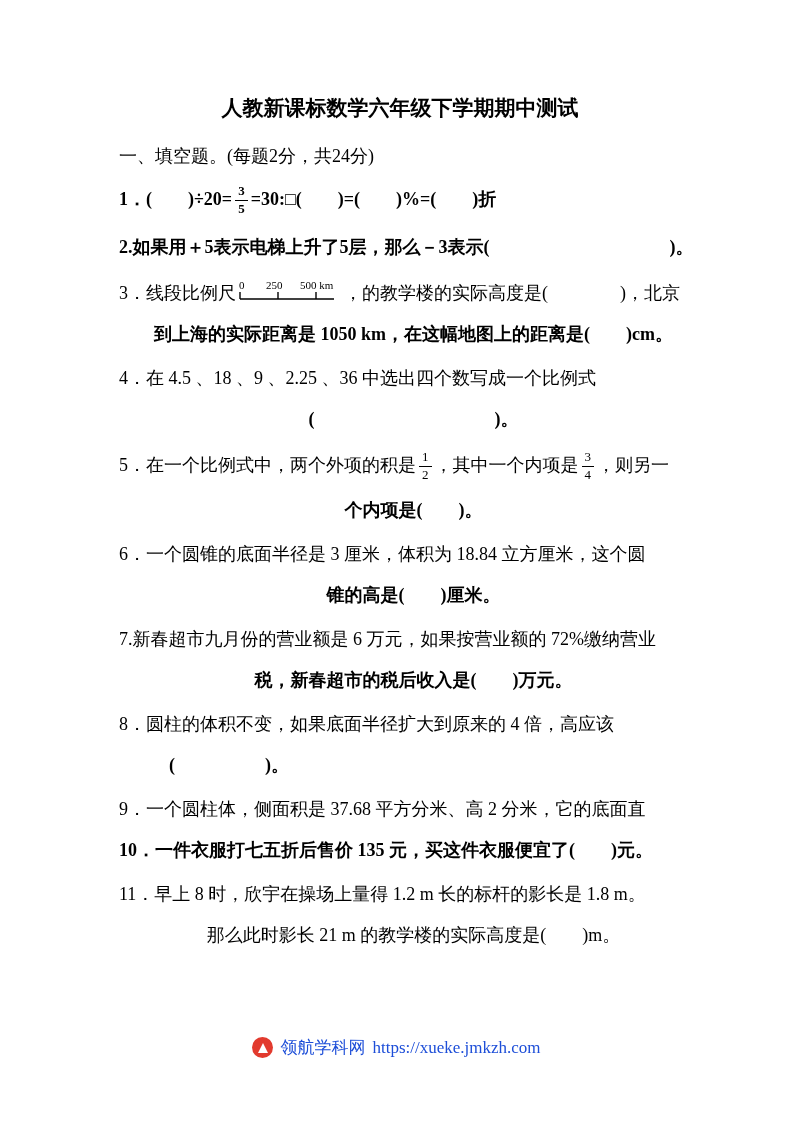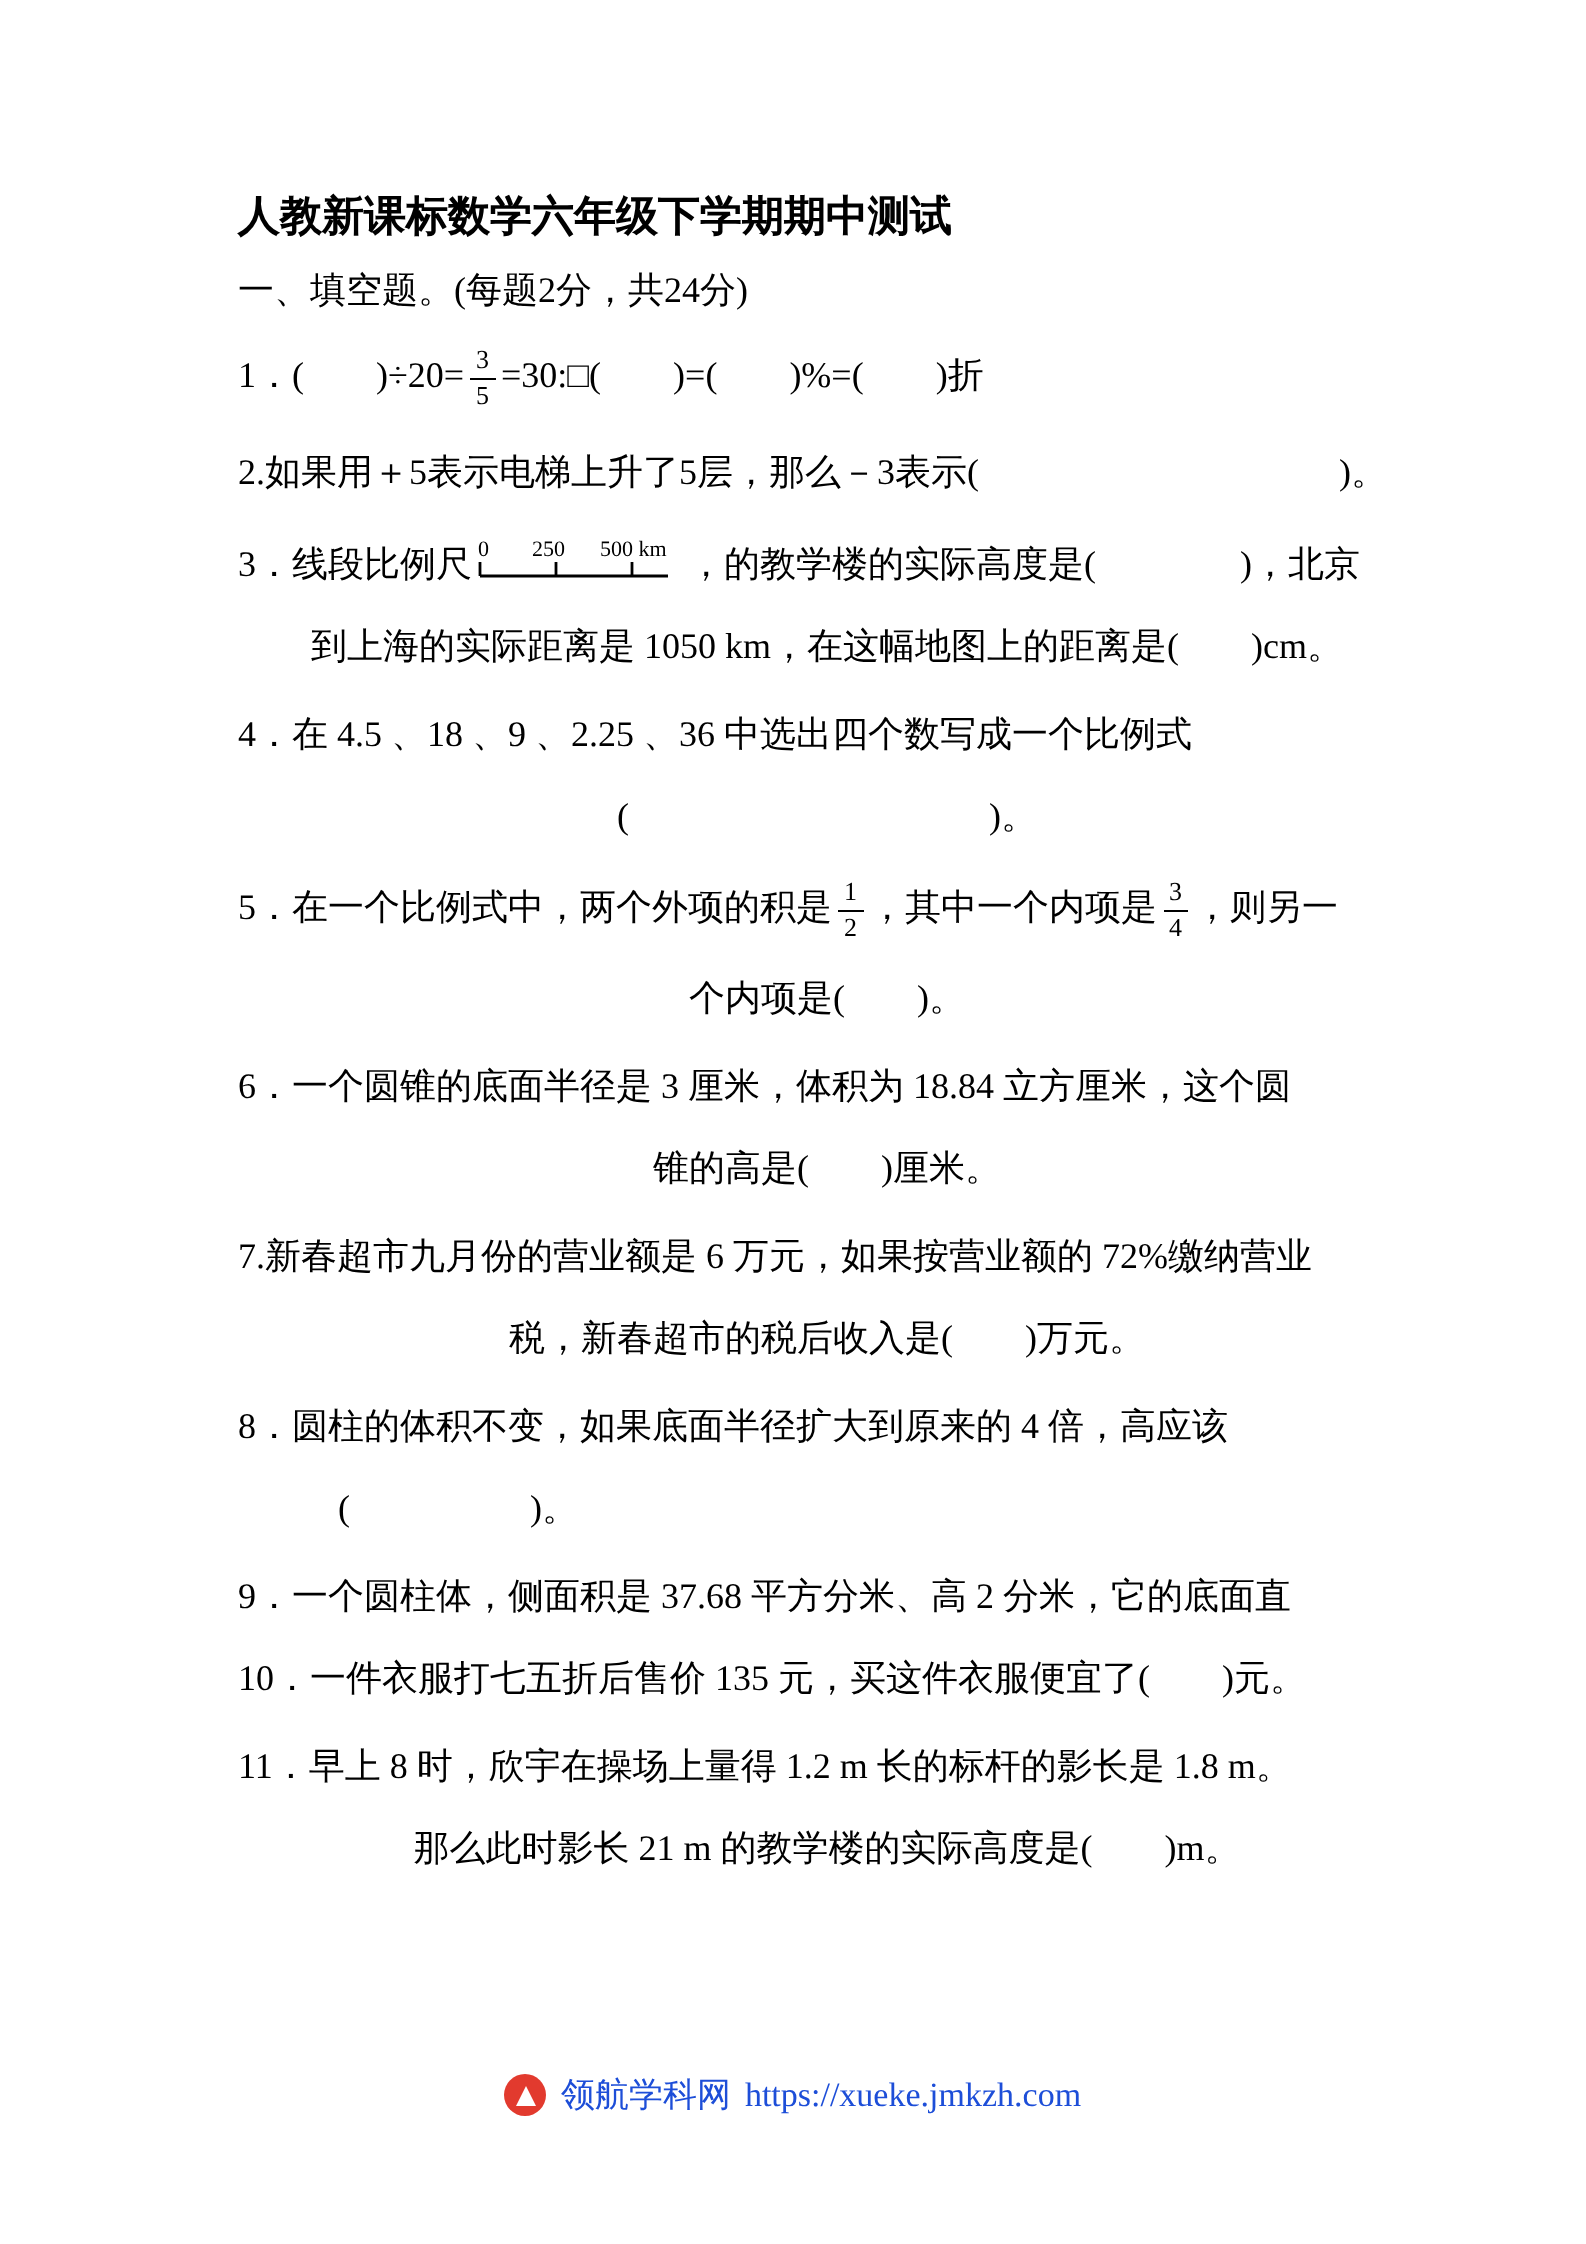--- a/index.html
+++ b/index.html
@@ -3,30 +3,30 @@
 <meta charset="utf-8">
 <style>
   html,body { margin:0; padding:0; background:#ffffff; }
   .page {
     position:relative; width:793px; height:1122px; background:#ffffff;
     font-family:"Liberation Serif","DejaVu Serif",serif; color:#000;
     overflow:hidden;
   }
   .content { position:absolute; left:119px; top:94px; width:562px; }
   .title {
-    font-size:21px; font-weight:700; 
-    margin:0 0 10px 0; white-space:nowrap;
+    font-size:21px; font-weight:700; text-align:center;
+    margin:0 0 21px 0; white-space:nowrap;
   }
   .line {
     font-size:18px; line-height:27px; margin-bottom:14px; white-space:nowrap;
   }
   .heading { }
   .cont  { padding-left:27px;text-align:center; }
   .cont2 { padding-left:50px; }
-  .qgap  { margin-bottom:17px; }
+  .qgap  { margin-bottom:17px;font-weight:bold; }
 
   
   .frac {
     display:inline-block; vertical-align:middle; text-align:center;
     font-size:13px; line-height:1.15; margin:0 3px;
   }
   .frac .num { display:block; border-bottom:1px solid #000; padding:0 3px 1px; }
   .frac .den { display:block; padding:1px 3px 0; }
 
   

